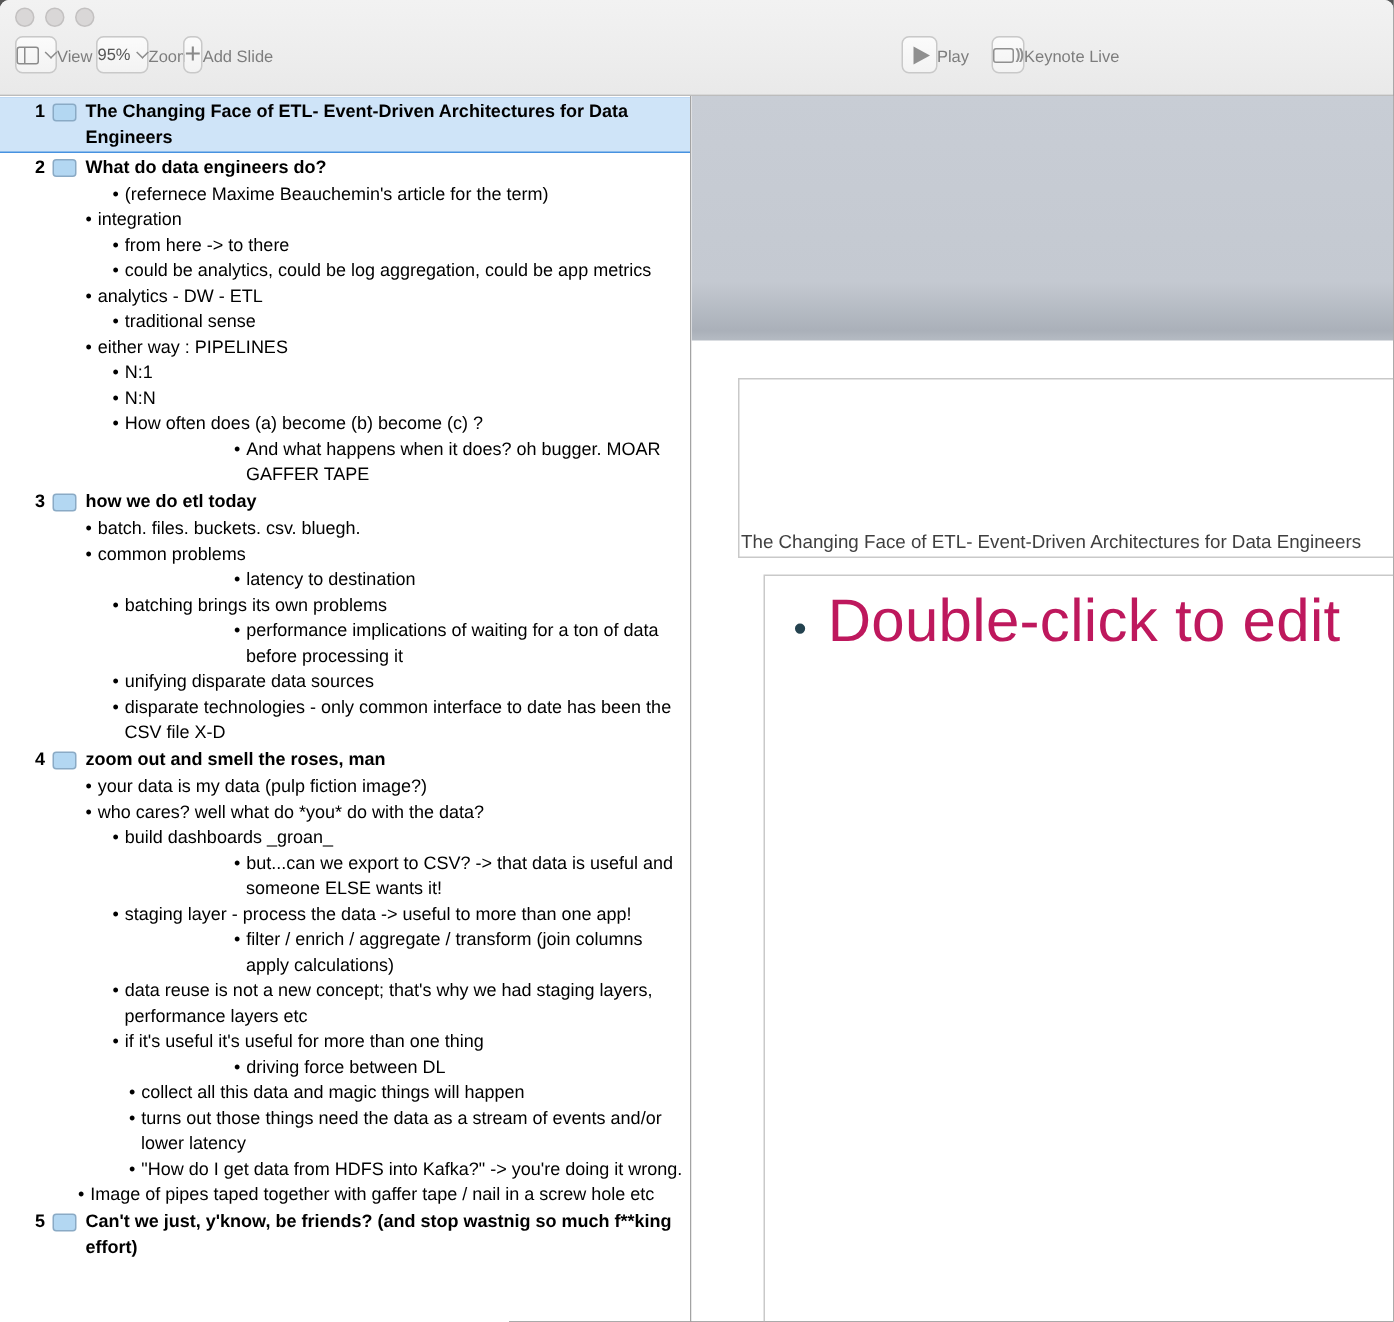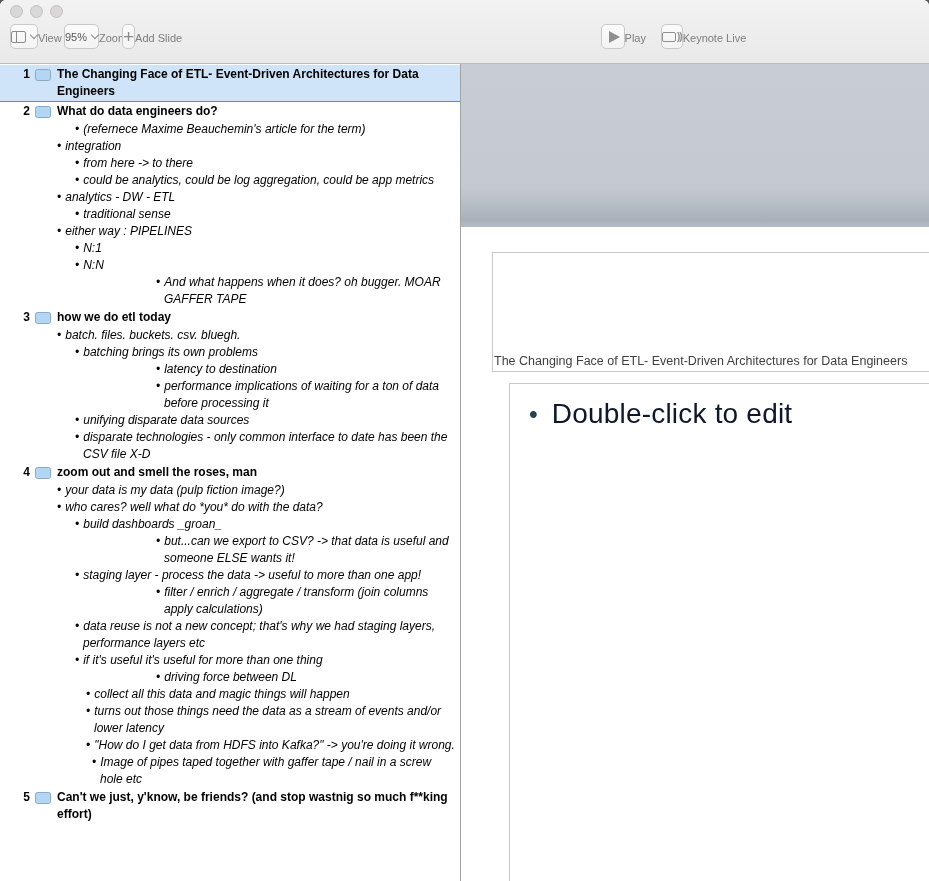--- a/index.html
+++ b/index.html
@@ -45,39 +45,39 @@
     background:#fff; overflow:hidden; font-size:12px; line-height:17px; color:#000;
   }
   .slide-row { display:flex; padding:1px 4px 1px 0; }
   .slide-row.selected { background:#cfe4f8; border-top:1px solid #4792e0; border-bottom:1px solid #4792e0;
     margin-top:-1px; }
   .gutter { width:57px; flex:0 0 57px; display:flex; }
   .num { width:30px; text-align:right; font-weight:bold; }
   .slide-icon { width:16px; height:12px; margin-left:5px; margin-top:2.5px;
     background:#b3d7f2; border:1px solid #8aaac5; border-radius:2.5px; flex:0 0 16px; }
   .slide-title { font-weight:bold; flex:1; }
-  .bullet-row { padding-right:5px; text-indent:-8px;font-style:italic; }
+  .bullet-row { padding-right:5px; text-indent:-8px; }
   .bullet-row::before { content:"•"; padding-right:4px; }
   .lvl1{ padding-left:65px; } .lvl2{ padding-left:83px; } .lvl3{ padding-left:120px;margin-left:44px; }
-  .lvl4{ padding-left:94px; } .lvl5{ padding-left:60px;margin-left:40px; }
+  .lvl4{ padding-left:94px; } .lvl5{ padding-left:60px; }
   
   .v-divider { position:absolute; left:460px; top:64px; width:1px; height:817px; background:#a3a3a3; }
   .canvas { position:absolute; left:461px; top:64px; width:468px; height:817px;
     background:#fff; overflow:hidden; }
   .gray-band { position:absolute; left:0; top:0; width:468px; height:163px;
     background:linear-gradient(180deg,#c8cdd5 0%,#c4c9d1 76%,#aab0b9 96%,#b5bbc3 100%); }
   .title-box { position:absolute; left:31px; top:188px; width:460px; height:120px;
     border:1px solid #c9c9c9; }
   .title-box-text { position:absolute; left:1px; bottom:3px; font-size:12.5px; color:#3f3f3f;
     white-space:nowrap; }
   .body-box { position:absolute; left:48px; top:319px; width:600px; height:600px;
     border:1px solid #c9c9c9; }
   .body-line { display:flex; align-items:baseline; padding:10px 0 0 19px; }
   .body-bullet { font-size:25px; color:#24424f; line-height:40px; }
-  .body-text { font-size:28px; font-weight:300; color:#0f172a; line-height:40px; margin-left:14px;
+  .body-text { font-size:40px; font-weight:300; color:#be185d; line-height:40px; margin-left:14px;
     letter-spacing:0.2px; }
 </style>
 </head>
 <body>
 
 <div class="window">
 
   <div class="toolbar">
     <div class="traffic tl1"></div>
     <div class="traffic tl2"></div>
@@ -141,31 +141,33 @@
       </div>
       <div class="bullet-row lvl2">(refernece Maxime Beauchemin's article for the term)</div>
       <div class="bullet-row lvl1">integration</div>
       <div class="bullet-row lvl2">from here -&gt; to there</div>
       <div class="bullet-row lvl2">could be analytics, could be log aggregation, could be app metrics</div>
       <div class="bullet-row lvl1">analytics - DW - ETL</div>
       <div class="bullet-row lvl2">traditional sense</div>
       <div class="bullet-row lvl1">either way : PIPELINES</div>
       <div class="bullet-row lvl2">N:1</div>
       <div class="bullet-row lvl2">N:N</div>
+      <div class="bullet-row lvl2">How often does (a) become (b) become (c) ?</div>
       <div class="bullet-row lvl3">And what happens when it does? oh bugger. MOAR GAFFER TAPE</div>
       <div class="slide-row">
         <span class="gutter">
           <span class="num">3</span>
           <span class="slide-icon"></span>
         </span>
         <span class="slide-title">how we do etl today</span>
       </div>
       <div class="bullet-row lvl1">batch. files. buckets. csv. bluegh.</div>
+      <div class="bullet-row lvl1">common problems</div>
+      <div class="bullet-row lvl3">latency to destination</div>
       <div class="bullet-row lvl2">batching brings its own problems</div>
-      <div class="bullet-row lvl3">latency to destination</div>
       <div class="bullet-row lvl3">performance implications of waiting for a ton of data before processing it</div>
       <div class="bullet-row lvl2">unifying disparate data sources</div>
       <div class="bullet-row lvl2">disparate technologies - only common interface to date has been the CSV file X-D</div>
       <div class="slide-row">
         <span class="gutter">
           <span class="num">4</span>
           <span class="slide-icon"></span>
         </span>
         <span class="slide-title">zoom out and smell the roses, man</span>
       </div>

